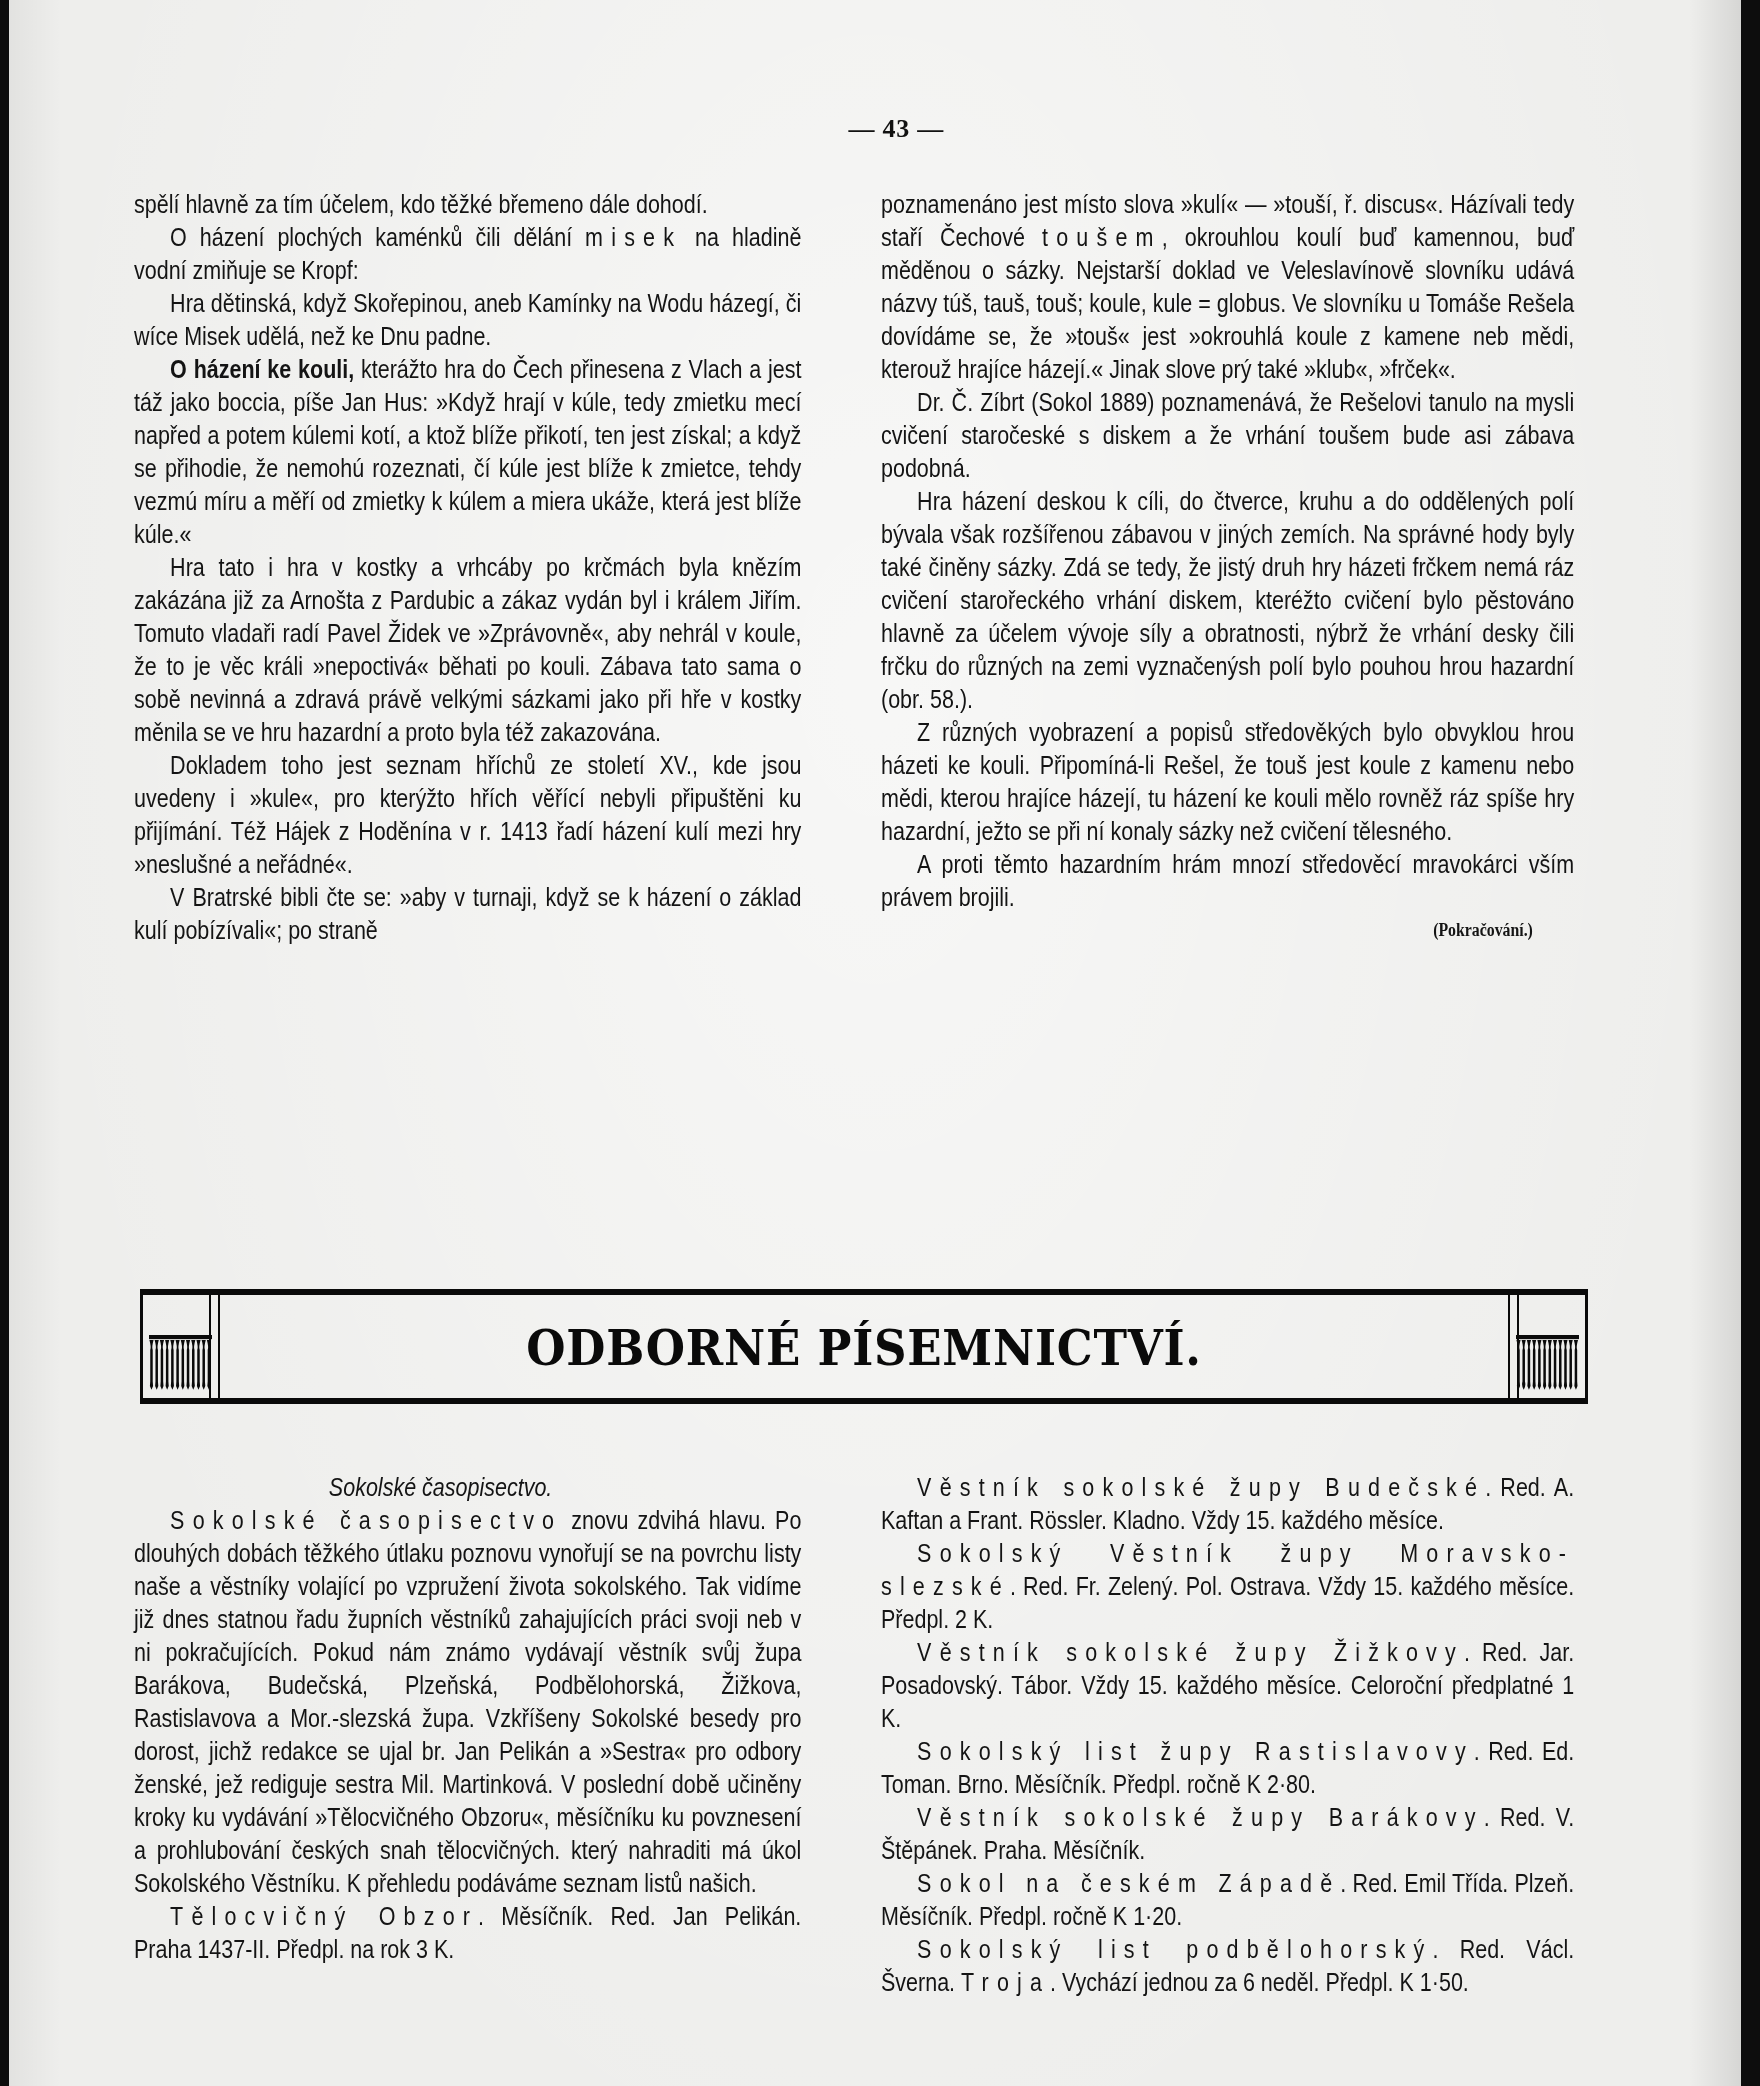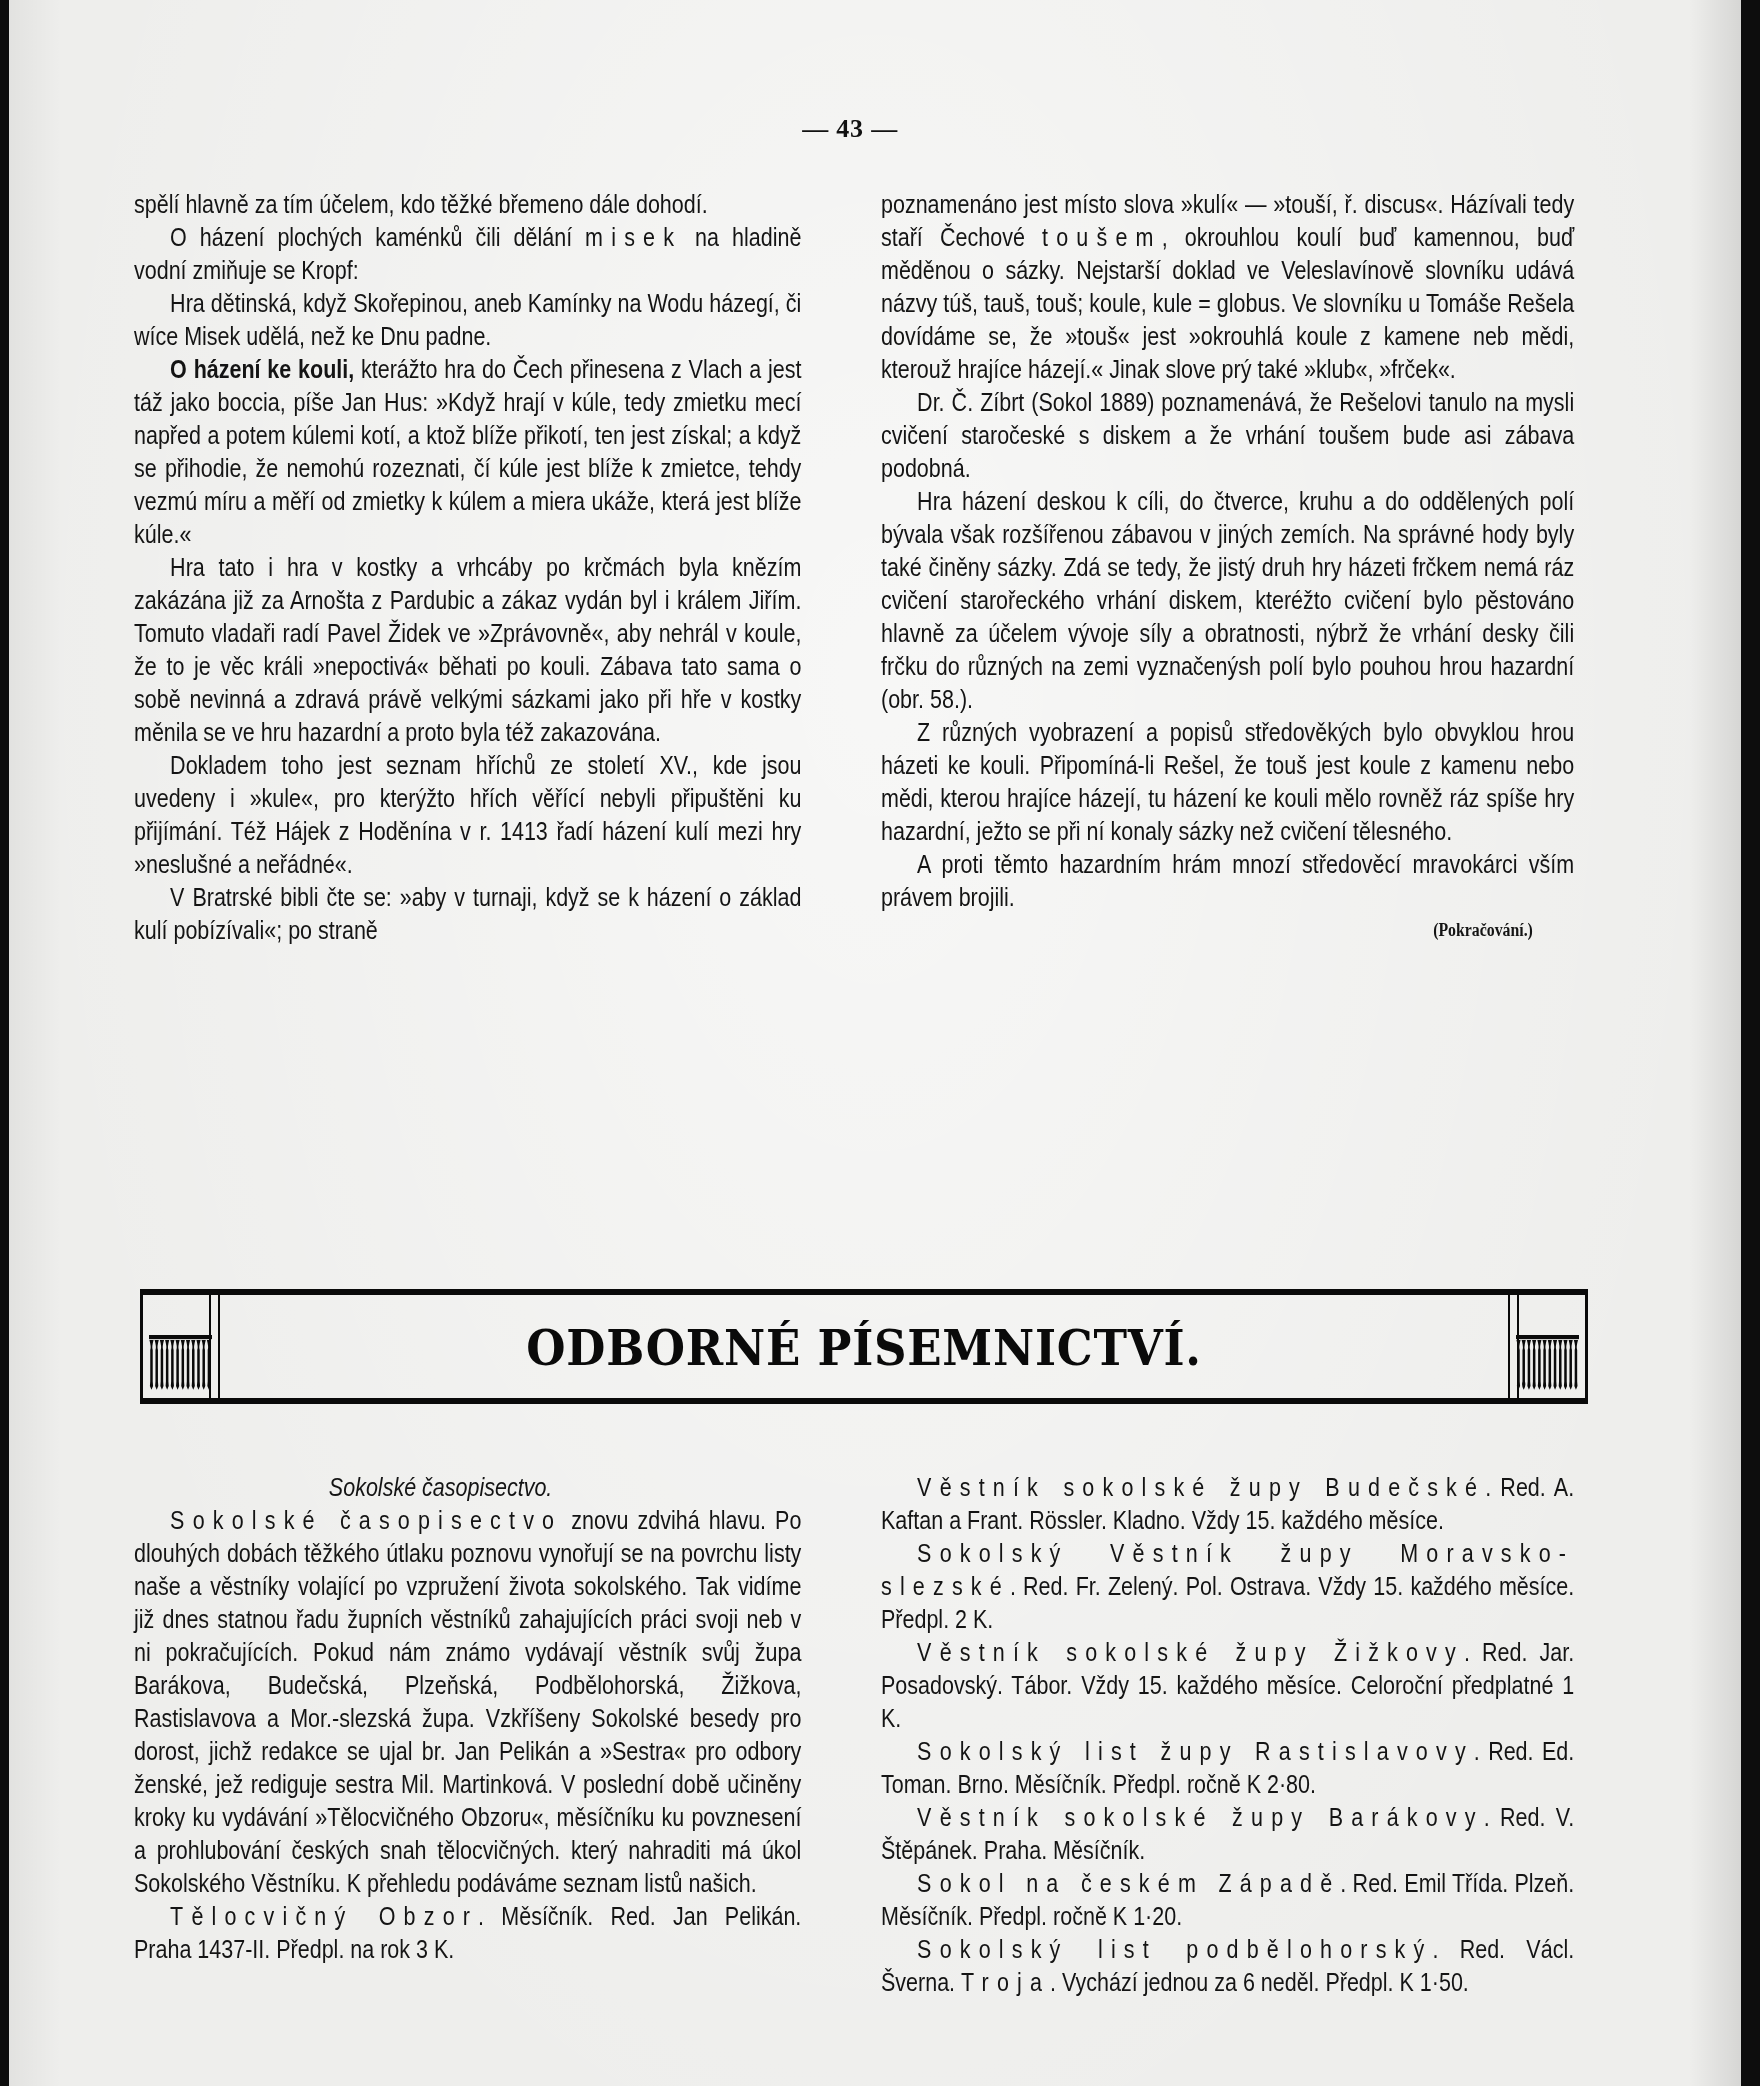--- a/index.html
+++ b/index.html
@@ -30,21 +30,21 @@
       top: 0;
       width: 12.5px;
       height: 2256px;
       background: #0d0d0d;
     }
     .page-number {
       position: absolute;
       left: 793px;
       top: 114px;
       width: 142px;
-      text-align: left;
+      text-align: right;
       font-family: "Liberation Serif", serif;
       font-weight: bold;
       font-size: 26px;
       color: #111;
       letter-spacing: 0.8px;
     }
     .col {
       position: absolute;
       font-family: "Liberation Sans", sans-serif;
       font-size: 25px;

